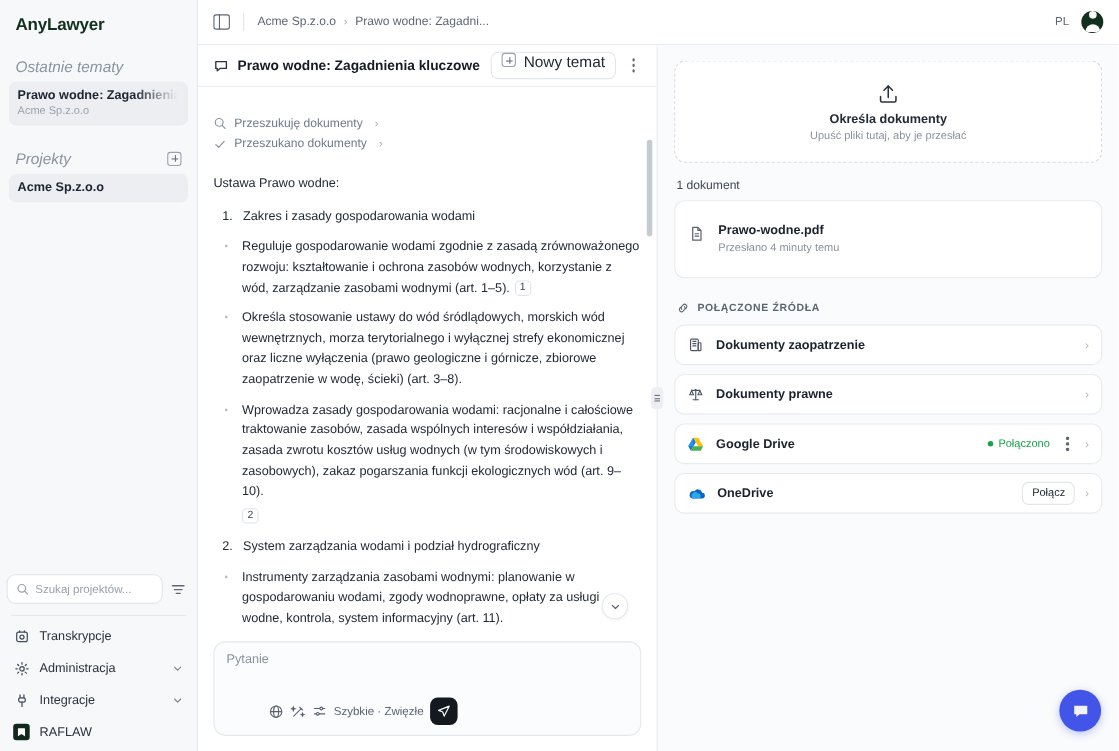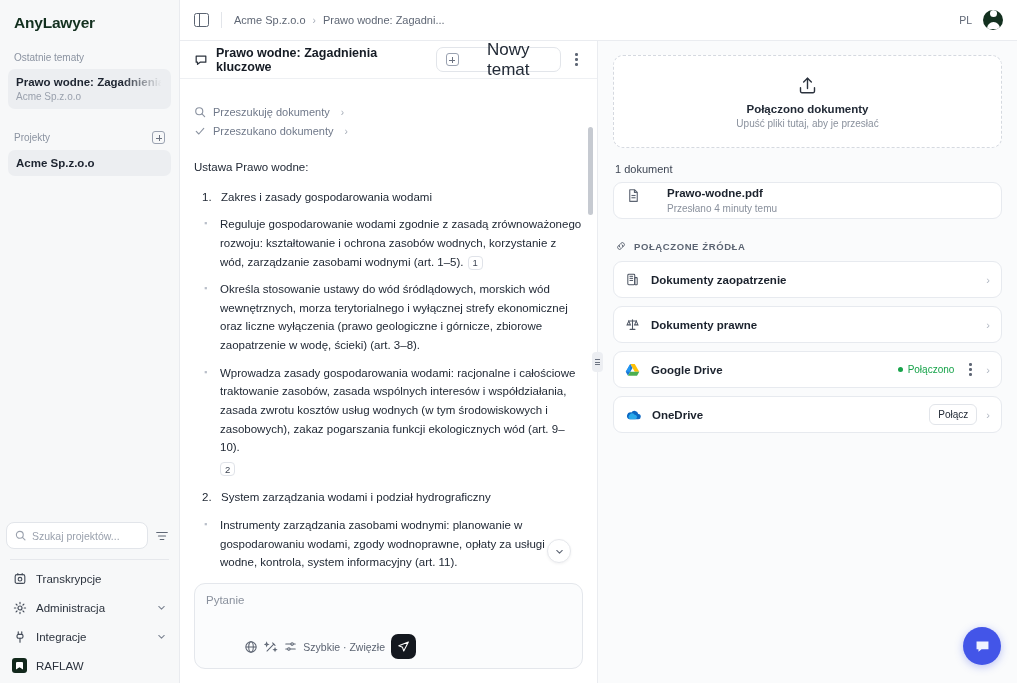--- a/index.html
+++ b/index.html
@@ -21,22 +21,22 @@
     flex: 0 0 180px;
     position: relative;
   }
   .logo-wrap { padding: 14px 14px 10px 14px; display: flex; align-items: center; }
   .logo-text {
     font-size: 15.5px; font-weight: 700; letter-spacing: -0.2px;
     color: #13301f;
   }
 
   .side-section-label {
-    font-size: 10px; color: #8b93a1; padding: 10px 14px 6px 14px;
-    display: flex; align-items: center; justify-content: space-between;
+    font-size: 14px; color: #8b93a1; padding: 10px 14px 6px 14px;
+    display: flex; align-items: center; justify-content: space-between; font-style: italic;
   }
   .plus-box {
     width: 13px; height: 13px; border: 1px solid #9aa2b1; border-radius: 3px;
     position: relative; flex: 0 0 13px;
   }
   .plus-box:before, .plus-box:after {
     content:""; position:absolute; background:#6b7280;
   }
   .plus-box:before { left:2.5px; right:2.5px; top:5.5px; height:1px; }
   .plus-box:after { top:2.5px; bottom:2.5px; left:5.5px; width:1px; }
@@ -116,22 +116,22 @@
   .chat-col { flex: 1 1 auto; display: flex; flex-direction: column; min-width: 0; position: relative;}
 
   .chat-head {
     height: 38px; flex: 0 0 38px; display: flex; align-items: center;
     padding: 0 14px; gap: 8px; border-bottom: 1px solid #eef0f3;
   }
   .chat-title { font-size: 12.5px; font-weight: 700; color: #151b24; }
   .chat-head-right { margin-left: auto; display: flex; align-items: center; gap: 9px; }
   .btn-new {
     height: 25px; border: 1px solid #e2e5ea; border-radius: 7px; background: #fff;
-    display: flex; align-items: center; gap: 7px; padding: 0 9px; cursor: pointer;
-    font-size: 17px; color: #222a36;
+    display: flex; gap: 7px; padding: 0 9px; cursor: pointer;
+    font-size: 14px; color: #222a36;
   }
   .kebab { width: 14px; height:16px; display:flex; flex-direction:column; align-items:center; justify-content:center; gap:2.5px; cursor:pointer;}
   .kebab i { width:2.5px; height:2.5px; border-radius:50%; background:#5f6775; display:block;}
 
   .scroll-area {
     flex: 1 1 auto; overflow: hidden; position: relative; padding: 14px 14px 0 14px;
   }
   .bubble-row { display: flex; justify-content: flex-end; }
   .bubble {
     background: #eef1f6; border-radius: 14px; padding: 7px 14px;
@@ -202,21 +202,21 @@
     border: 1.3px dashed #d5d9e0; border-radius: 10px; background: #fff;
     height: 93px; display: flex; flex-direction: column; align-items: center;
     justify-content: center; gap: 3px; cursor: pointer;
   }
   .upload-title { font-size: 11.5px; font-weight: 700; color: #222a36; margin-top: 4px;}
   .upload-sub { font-size: 10px; color: #8a919d; }
 
   .docs-count { font-size: 11px; color: #3e4654; margin: 15px 0 7px 2px; }
   .doc-card {
     border: 1px solid #e7eaef; border-radius: 9px; background: #fff;
-    padding: 4px 12px; display: flex; gap: 26px; align-items: flex-start; cursor: pointer;
+    padding: 21px 12px; display: flex; gap: 12px; align-items: flex-start; cursor: pointer;
   }
   .doc-name { font-size: 11.5px; font-weight: 700; color: #1b222d; }
   .doc-sub { font-size: 10px; color: #8a919d; margin-top: 4px; }
 
   .sources-head {
     display: flex; align-items: center; gap: 7px; margin: 21px 0 9px 2px;
     font-size: 9.5px; font-weight: 700; letter-spacing: .6px; color: #5b6472;
   }
   .src-card {
     border: 1px solid #e7eaef; border-radius: 9px; background: #fff;
@@ -511,21 +511,21 @@
       <aside class="rightpanel">
 
         <div class="upload-box">
           <span>
             <svg width="21" height="21" viewBox="0 0 24 24" fill="none" stroke="#2b323d" stroke-width="1.6" stroke-linecap="round" stroke-linejoin="round">
               <path d="M12 15.5V3.6"></path>
                 <polyline points="7.6,8 12,3.6 16.4,8"></polyline>
               <path d="M4 14.5v4.2a1.5 1.5 0 001.5 1.5h13a1.5 1.5 0 001.5-1.5v-4.2"></path>
             </svg>
           </span>
-          <div class="upload-title">Połączono dokumenty</div>
+          <div class="upload-title">Określa dokumenty</div>
           <div class="upload-sub">Upuść pliki tutaj, aby je przesłać</div>
         </div>
 
         <div class="docs-count">1 dokument</div>
 
         <div class="doc-card">
           <span style="margin-top:1px;">
             <svg width="15" height="15" viewBox="0 0 16 16" fill="none" stroke="#5c6472" stroke-width="1.2" stroke-linejoin="round">
               <path d="M4 1.8h5l3 3v9.4H4z"></path>
                 <polyline points="9,1.8 9,4.8 12,4.8"></polyline>

